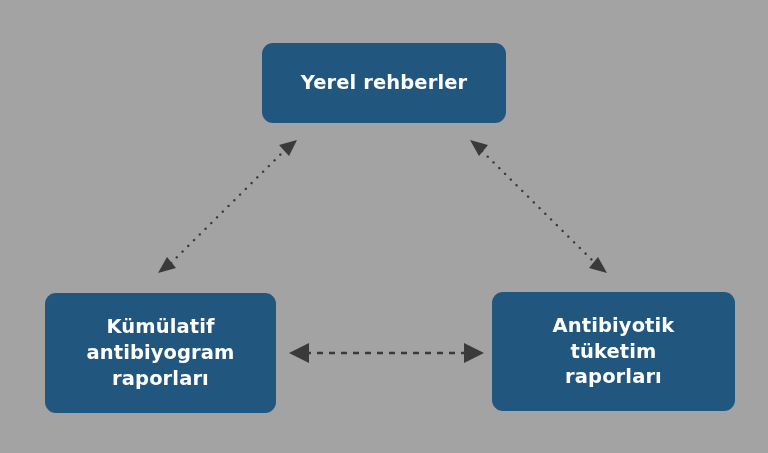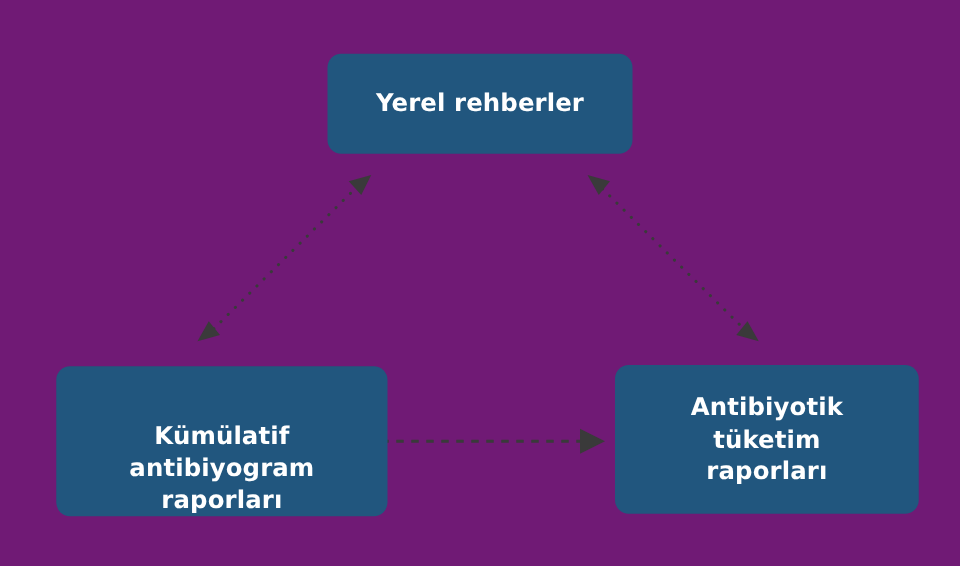--- a/index.html
+++ b/index.html
@@ -5,21 +5,21 @@
 <style>
   html, body {
     margin: 0;
     padding: 0;
     background: #ffffff;
   }
   #canvas {
     position: relative;
     width: 768px;
     height: 453px;
-    background: #701a75;
+    background: #a3a3a3;
     overflow: hidden;
     font-family: "DejaVu Sans", "Liberation Sans", sans-serif;
   }
   #arrow-layer {
     position: absolute;
     left: 0;
     top: 0;
     width: 768px;
     height: 453px;
     pointer-events: none;
@@ -45,23 +45,22 @@
   }
   #node-top {
     left: 262px;
     top: 43px;
     width: 244px;
     height: 80px;
   }
   #node-bottom-left {
     left: 45px;
     top: 293px;
-    width: 265px;
+    width: 231px;
     height: 120px;
-    align-items: flex-end;
   }
   #node-bottom-right {
     left: 492px;
     top: 292px;
     width: 243px;
     height: 119px;
   }
 </style>
 </head>
 <body>

